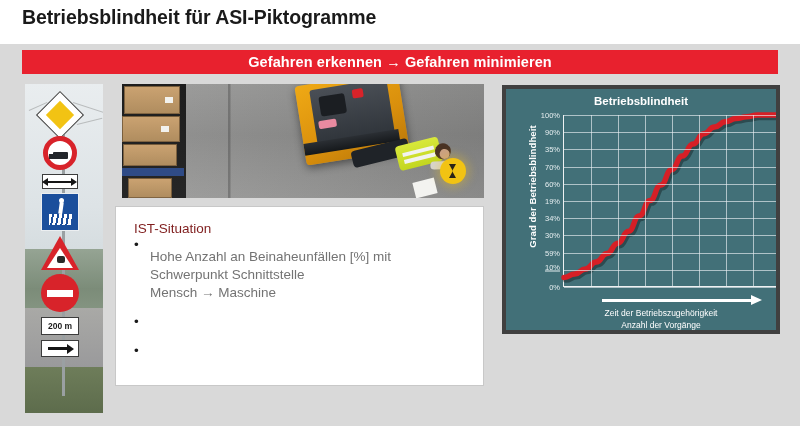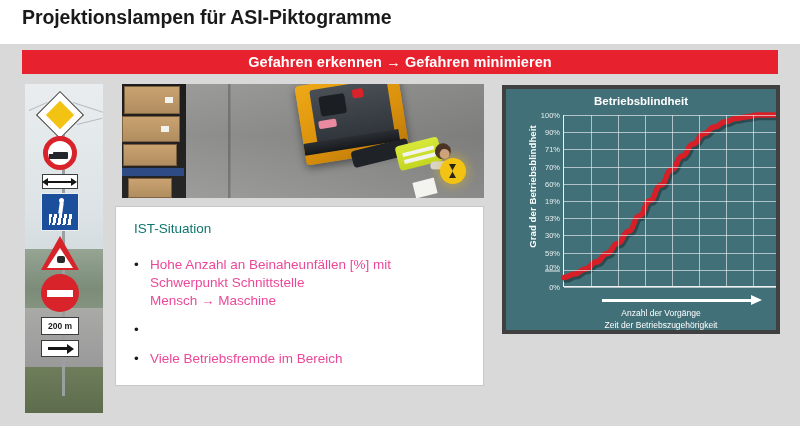--- a/index.html
+++ b/index.html
@@ -323,39 +323,40 @@
     position: absolute;
     left: 115px; top: 206px;
     width: 369px; height: 180px;
     background: #ffffff;
     border: 1px solid #c8c8c8;
     box-sizing: border-box;
     padding: 14px 16px 0 18px;
   }
   .ist-heading {
     font-size: 13.5px;
-    color: #0f766e;
-    margin-bottom: 20px;
+    color: #7f1d1d;
+    margin-bottom: 0;
   }
   .bullet-row {
     display: flex;
     margin-bottom: 11px;
     line-height: 1.34;
   }
   .bullet-dot {
     flex: 0 0 auto;
     width: 16px;
     font-size: 13.5px;
     color: #1a1a1a;
     line-height: 1.34;
   }
   .bullet-text {
     font-size: 13.5px;
-    color: #ec4899;
+    color: #737373;
     white-space: pre-line;
+    margin-top: 12px;
   }
   
   .chart-panel {
     position: absolute;
     left: 502px; top: 85px;
     width: 278px; height: 249px;
     background: #427078;
     border: 4px solid #404040;
     box-sizing: border-box;
     overflow: hidden;
@@ -438,21 +439,21 @@
     line-height: 1.45;
   }
 </style>
 </head>
 <body>
 
 <div id="slide">
 
   <div class="gray-surround"></div>
 
-  <div class="slide-title">Projektionslampen für ASI-Piktogramme</div>
+  <div class="slide-title">Betriebsblindheit für ASI-Piktogramme</div>
 
   <div class="red-banner">
     <span class="red-banner-text">Gefahren erkennen → Gefahren minimieren</span>
   </div>
 
   <div class="signpost-photo">
     <div class="sky"></div>
     <div class="treeline"></div>
     <div class="road"></div>
     <div class="grass"></div>
@@ -544,36 +545,35 @@
 Schwerpunkt Schnittstelle
 Mensch → Maschine</div>
     </div>
 
     <div class="bullet-row">
       <div class="bullet-dot">•</div>
     </div>
 
     <div class="bullet-row">
       <div class="bullet-dot">•</div>
-      <div class="bullet-text">Viele Betriebsfremde im Bereich</div>
     </div>
   </div>
 
   <div class="chart-panel">
     <div class="chart-title">Betriebsblindheit</div>
     <div class="y-axis-label">Grad der Betriebsblindheit</div>
 
     <div class="tick-col" id="tick-col">
         <div class="tick" style="top: 0px;">100%</div>
         <div class="tick" style="top: 17.2px;">90%</div>
-        <div class="tick" style="top: 34.4px;">71%</div>
+        <div class="tick" style="top: 34.4px;">35%</div>
         <div class="tick" style="top: 51.6px;">70%</div>
         <div class="tick" style="top: 68.8px;">60%</div>
         <div class="tick" style="top: 86px;">19%</div>
-        <div class="tick" style="top: 103.2px;">93%</div>
+        <div class="tick" style="top: 103.2px;">34%</div>
         <div class="tick" style="top: 120.4px;">30%</div>
         <div class="tick" style="top: 137.6px;">59%</div>
         <div class="tick" style="top: 152px; text-decoration: underline;">10%</div>
         <div class="tick" style="top: 172px;">0%</div>
       </div>
 
     <div class="plot" id="plot-area">
       <svg class="curve-svg" id="curve-svg" viewBox="0 0 216 172" preserveAspectRatio="none">
           <path d="M 0.00 163.40 C 5.40 163.40, 5.40 159.96, 10.80 159.96 C 16.20 159.96, 16.20 154.80, 21.60 154.80 C 27.00 154.80, 27.00 147.92, 32.40 147.92 C 37.80 147.92, 37.80 139.32, 43.20 139.32 C 48.60 139.32, 48.60 129.00, 54.00 129.00 C 59.40 129.00, 59.40 116.96, 64.80 116.96 C 70.20 116.96, 70.20 101.48, 75.60 101.48 C 81.00 101.48, 81.00 86.00, 86.40 86.00 C 91.80 86.00, 91.80 70.52, 97.20 70.52 C 102.60 70.52, 102.60 55.04, 108.00 55.04 C 113.40 55.04, 113.40 41.28, 118.80 41.28 C 124.20 41.28, 124.20 29.24, 129.60 29.24 C 135.00 29.24, 135.00 18.92, 140.40 18.92 C 145.80 18.92, 145.80 12.04, 151.20 12.04 C 156.60 12.04, 156.60 6.88, 162.00 6.88 C 167.40 6.88, 167.40 3.44, 172.80 3.44 C 178.20 3.44, 178.20 1.72, 183.60 1.72 C 189.00 1.72, 189.00 0.00, 194.40 0.00 C 199.80 0.00, 199.80 0.00, 205.20 0.00 C 210.60 0.00, 210.60 0.00, 216.00 0.00" fill="none" stroke="rgba(0,0,0,0.33)" stroke-width="6" stroke-linecap="round" transform="translate(1.8,2.4)"></path>
           <path d="M 0.00 163.40 C 5.40 163.40, 5.40 159.96, 10.80 159.96 C 16.20 159.96, 16.20 154.80, 21.60 154.80 C 27.00 154.80, 27.00 147.92, 32.40 147.92 C 37.80 147.92, 37.80 139.32, 43.20 139.32 C 48.60 139.32, 48.60 129.00, 54.00 129.00 C 59.40 129.00, 59.40 116.96, 64.80 116.96 C 70.20 116.96, 70.20 101.48, 75.60 101.48 C 81.00 101.48, 81.00 86.00, 86.40 86.00 C 91.80 86.00, 91.80 70.52, 97.20 70.52 C 102.60 70.52, 102.60 55.04, 108.00 55.04 C 113.40 55.04, 113.40 41.28, 118.80 41.28 C 124.20 41.28, 124.20 29.24, 129.60 29.24 C 135.00 29.24, 135.00 18.92, 140.40 18.92 C 145.80 18.92, 145.80 12.04, 151.20 12.04 C 156.60 12.04, 156.60 6.88, 162.00 6.88 C 167.40 6.88, 167.40 3.44, 172.80 3.44 C 178.20 3.44, 178.20 1.72, 183.60 1.72 C 189.00 1.72, 189.00 0.00, 194.40 0.00 C 199.80 0.00, 199.80 0.00, 205.20 0.00 C 210.60 0.00, 210.60 0.00, 216.00 0.00" fill="none" stroke="#d61f26" stroke-width="5.5" stroke-linecap="round"></path>
@@ -597,19 +597,19 @@
         <div class="grid-v" style="left: 162px;"></div>
         <div class="grid-v" style="left: 189px;"></div>
       </div>
 
     <div class="x-arrow-wrap">
       <div class="x-arrow-line"></div>
       <div class="x-arrow-head"></div>
     </div>
 
     <div class="x-caption">
+      <div>Zeit der Betriebszugehörigkeit</div>
       <div>Anzahl der Vorgänge</div>
-      <div>Zeit der Betriebszugehörigkeit</div>
     </div>
   </div>
 
   <div class="gray-bottom-line"></div>
 </div>
 
 </body></html>

